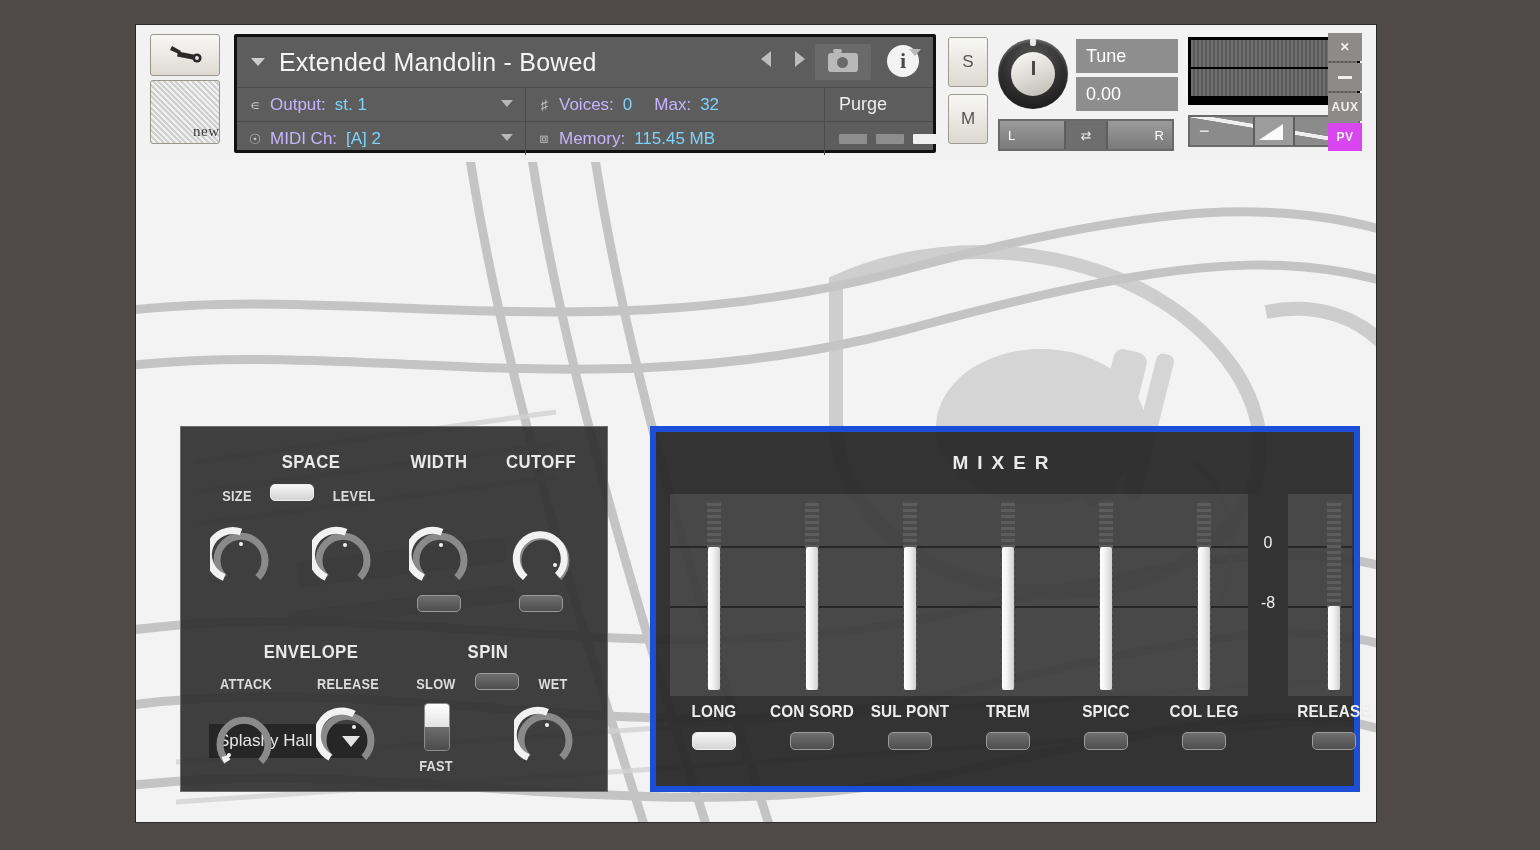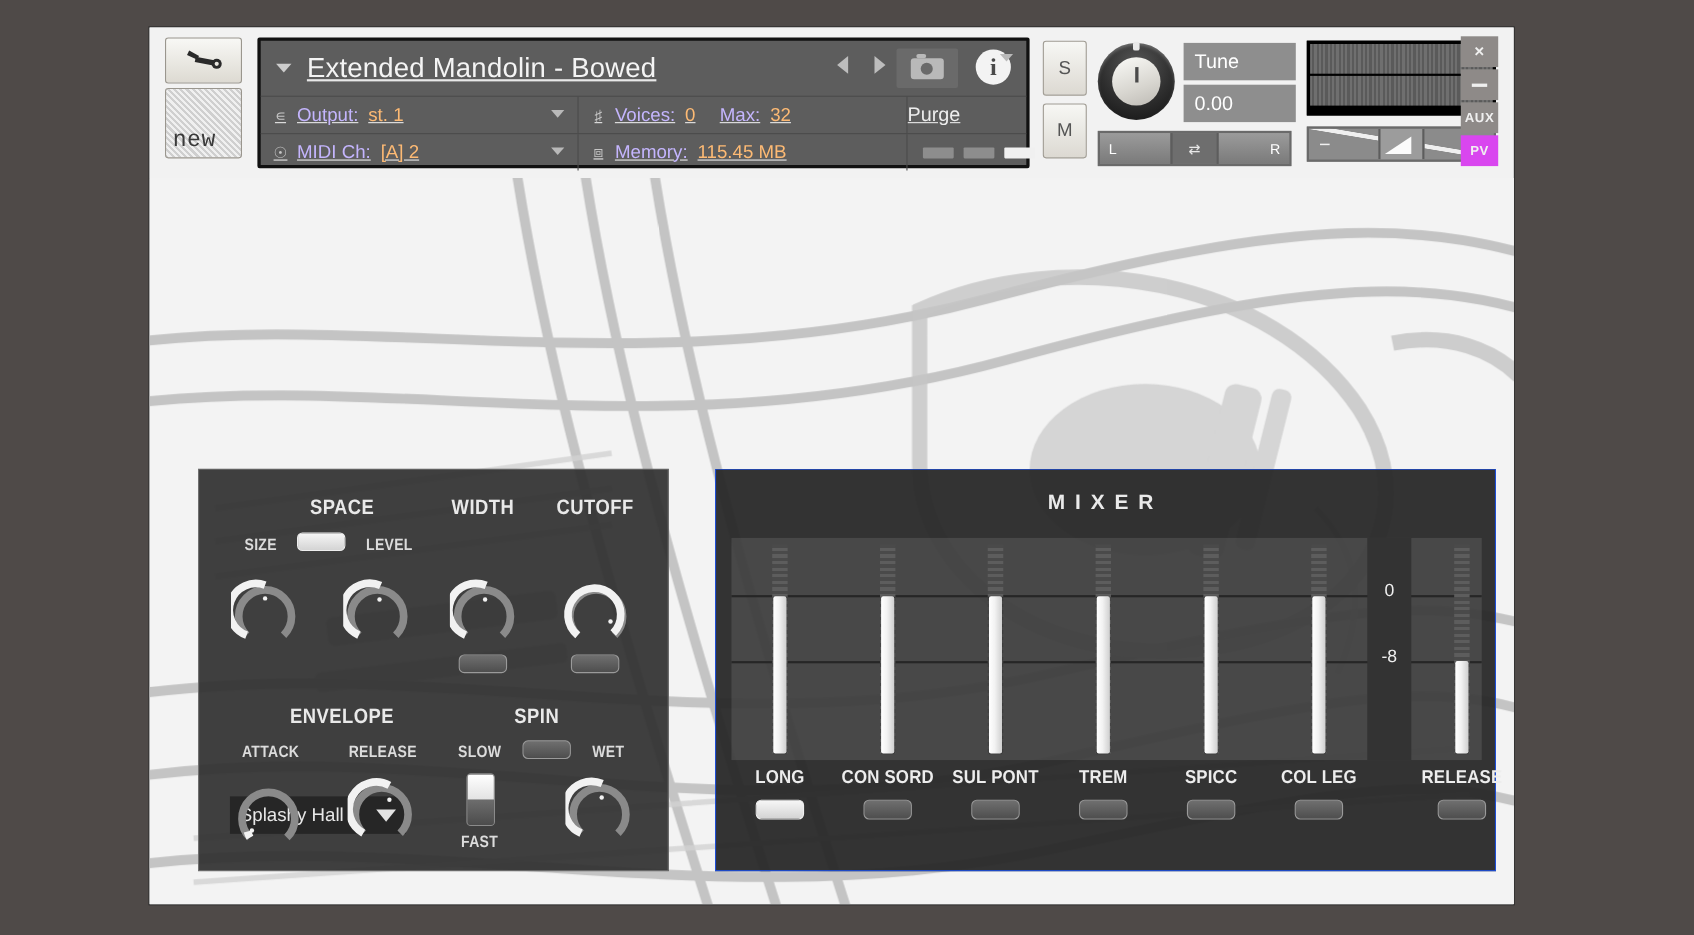--- a/index.html
+++ b/index.html
@@ -29,31 +29,31 @@
     display:flex;align-items:center;justify-content:center;
     position:relative;
   }
   .toolbtn.new{
     height:64px;margin-top:4px;
     background:
       repeating-linear-gradient(45deg,#cfcfcf 0 2px,#f0f0f0 2px 4px);
     align-items:flex-end;justify-content:flex-start;
   }
   .toolbtn.new span{
-    font-size:21px;color:#3a3a3a;padding:0 0 3px 6px;letter-spacing:.5px;
-    font-family:Liberation Mono, monospace;
+    font-size:15px;color:#3a3a3a;padding:0 0 3px 6px;letter-spacing:.5px;
+    font-family:Liberation Serif, serif;
+    margin-left:36px;
   }
   .wrench{width:40px;height:24px;display:block;}
 
   
   .inst{
     position:absolute;left:98px;top:9px;width:702px;height:119px;
     background:#5d5d5d;border:3px solid #111;box-sizing:border-box;border-radius:2px;
     color:#e8e8e8;
-    text-decoration:underline;
   }
   .inst .row1{
     position:relative;height:50px;border-bottom:1px solid #4b4b4b;
     display:flex;align-items:center;
   }
   .caret{
     width:0;height:0;border-left:7px solid transparent;border-right:7px solid transparent;
     border-top:8px solid #cdcdcd;margin-left:14px;
   }
   .instname{
@@ -75,23 +75,23 @@
     background:#f3f3f3;color:#4a4a4a;font-size:22px;font-weight:bold;
     display:flex;align-items:center;justify-content:center;font-family:"Liberation Serif",serif;
   }
   .inst .row{height:33px;display:flex;align-items:center;border-bottom:1px solid #4b4b4b;}
   .inst .row:last-child{border-bottom:none;}
   .cellA{width:288px;display:flex;align-items:center;position:relative;border-right:1px solid #4b4b4b;height:100%;}
   .cellB{flex:1;display:flex;align-items:center;position:relative;border-right:1px solid #4b4b4b;height:100%;}
   .cellC{width:108px;display:flex;align-items:center;height:100%;}
   .mini-ic{margin-left:10px;width:16px;color:#c6c6c6;font-size:14px;text-align:center;}
   .lbl{font-size:17px;color:#c4b5fd;margin-left:7px;}
-  .val{font-size:17px;color:#fdba74;margin-left:9px;}
+  .val{font-size:17px;color:#7dd3fc;margin-left:9px;}
   .dd{position:absolute;right:12px;top:12px;width:0;height:0;border-left:6px solid transparent;border-right:6px solid transparent;border-top:7px solid #b9b9b9;}
-  .purge{font-size:18px;color:#ededed;}
+  .purge{font-size:18px;color:#ededed;margin-left:14px;}
   .leds{display:flex;gap:9px;margin-left:14px;align-items:center;}
   .led{width:28px;height:10px;background:#8d8d8d;border-radius:1px;}
   .led.on{background:#f0f0f0;}
 
   
   .smcol{position:absolute;left:812px;top:12px;}
   .smbtn{
     width:40px;height:50px;box-sizing:border-box;margin-bottom:7px;
     background:linear-gradient(#f7f7f4,#dcd9d2);border:1px solid #a09c93;border-radius:3px;
     display:flex;align-items:center;justify-content:center;font-size:17px;color:#555;
@@ -171,21 +171,21 @@
     transform:scaleX(.92);transform-origin:left center;
   }
 
   
   .fxpanel{
     position:absolute;left:44px;top:264px;width:428px;height:366px;
     background:rgba(48,48,48,.93);border:1px solid #6f6f6f;box-sizing:border-box;
   }
   .mixpanel{
     position:absolute;left:514px;top:264px;width:710px;height:366px;
-    background:rgba(40,40,40,.95);border:1px solid #1d4ed8;box-sizing:border-box;
+    background:rgba(40,40,40,.95);border:6px solid #1d4ed8;box-sizing:border-box;
   }
 
   .sect-title{
     position:absolute;color:#e9e9e9;font-size:19px;font-weight:bold;letter-spacing:.5px;
     transform:scaleX(.88);transform-origin:center;white-space:nowrap;
   }
   .sub-lbl{
     position:absolute;color:#dcdcdc;font-size:15px;font-weight:bold;letter-spacing:.3px;
     transform:scaleX(.85);transform-origin:center;white-space:nowrap;text-align:center;
   }

